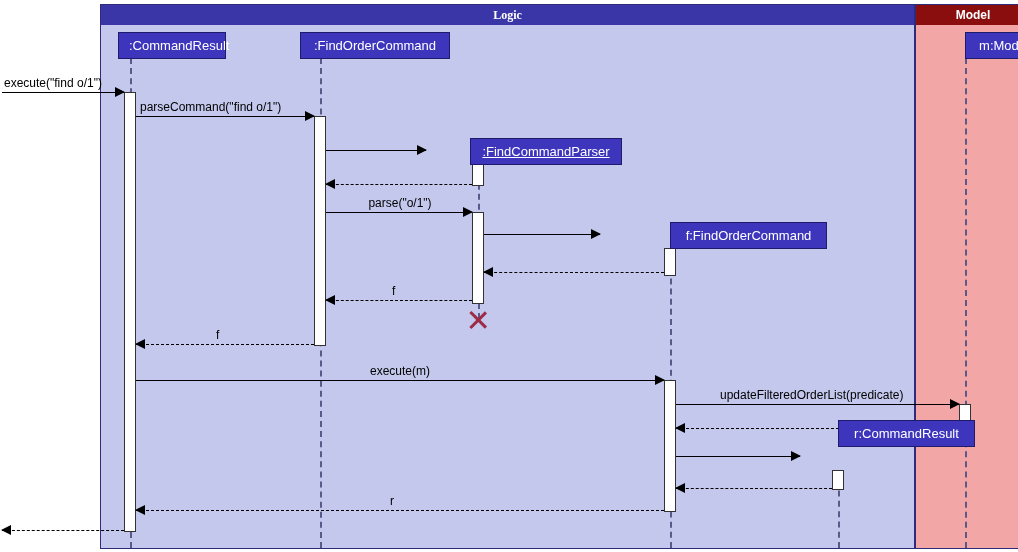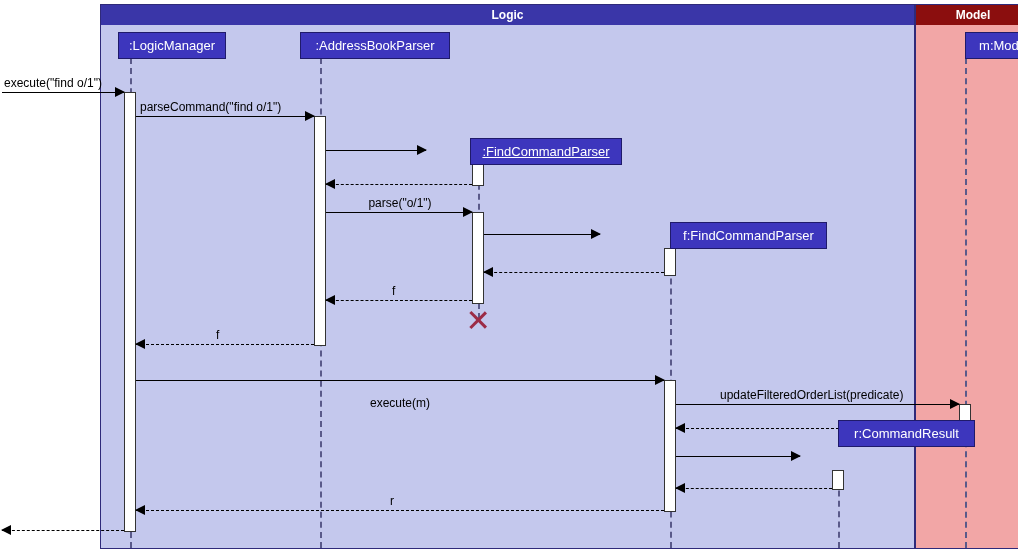--- a/index.html
+++ b/index.html
@@ -17,20 +17,21 @@
     box-sizing: border-box;
     border: 1px solid #2f2a7a;
   }
   .frame-logic {
     left: 100px;
     top: 4px;
     width: 815px;
     height: 545px;
     background: #c4c8ed;
     z-index: 1;
+    font-family: Liberation Serif, serif;
   }
   .frame-model {
     left: 915px;
     top: 4px;
     width: 116px;
     height: 545px;
     background: #f2a6a6;
     z-index: 2;
   }
   .frame-label {
@@ -125,30 +126,30 @@
 </head>
 <body>
 
 <div class="frame frame-logic">
   <div class="frame-label">Logic</div>
 </div>
 <div class="frame frame-model">
   <div class="frame-label">Model</div>
 </div>
 
-<div class="participant" style="left:118px; top:32px; width:86px;">:LogicManager</div>
+<div class="participant" style="left:118px; top:32px; width:86px;">:CommandResult</div>
 <div class="lifeline" style="left:130px; top:58px; height:490px;"></div>
 
-<div class="participant" style="left:300px; top:32px; width:128px;">:AddressBookParser</div>
+<div class="participant" style="left:300px; top:32px; width:128px;">:FindOrderCommand</div>
 <div class="lifeline" style="left:320px; top:58px; height:490px;"></div>
 
 <div class="participant" style="left:470px; top:138px; width:130px;text-decoration:underline;">:FindCommandParser</div>
 <div class="lifeline" style="left:478px; top:164px; height:155px;"></div>
 
-<div class="participant" style="left:670px; top:222px; width:135px;">f:FindCommandParser</div>
+<div class="participant" style="left:670px; top:222px; width:135px;">f:FindOrderCommand</div>
 <div class="lifeline" style="left:670px; top:248px; height:300px;"></div>
 
 <div class="participant" style="left:965px; top:32px; width:56px;">m:Model</div>
 <div class="lifeline" style="left:965px; top:58px; height:490px;"></div>
 
 <div class="participant" style="left:838px; top:420px; width:115px;">r:CommandResult</div>
 <div class="lifeline" style="left:838px; top:470px; height:78px;"></div>
 
 <div class="activation" style="left:130px; top:92px; height:440px;"></div>
 <div class="activation" style="left:320px; top:116px; height:230px;"></div>
@@ -198,21 +199,21 @@
 <div class="msg-label" style="left:392px; top:284px;">f</div>
 
 <div class="arrow-line arrow-dash" style="left:136px; top:344px; width:178px;">
     <div class="arrowhead-l"></div>
   </div>
 <div class="msg-label" style="left:216px; top:328px;">f</div>
 
 <div class="arrow-line arrow-solid" style="left:136px; top:380px; width:528px;">
     <div class="arrowhead-r"></div>
   </div>
-<div class="msg-label" style="left:360px; top:364px; width:80px;margin-top:32px;">execute(m)</div>
+<div class="msg-label" style="left:360px; top:364px; width:80px;">execute(m)</div>
 
 <div class="arrow-line arrow-solid" style="left:676px; top:404px; width:283px;">
     <div class="arrowhead-r"></div>
   </div>
 <div class="msg-label" style="left:720px; top:388px;">updateFilteredOrderList(predicate)</div>
 
 <div class="arrow-line arrow-dash" style="left:676px; top:428px; width:283px;">
     <div class="arrowhead-l"></div>
   </div>
 

